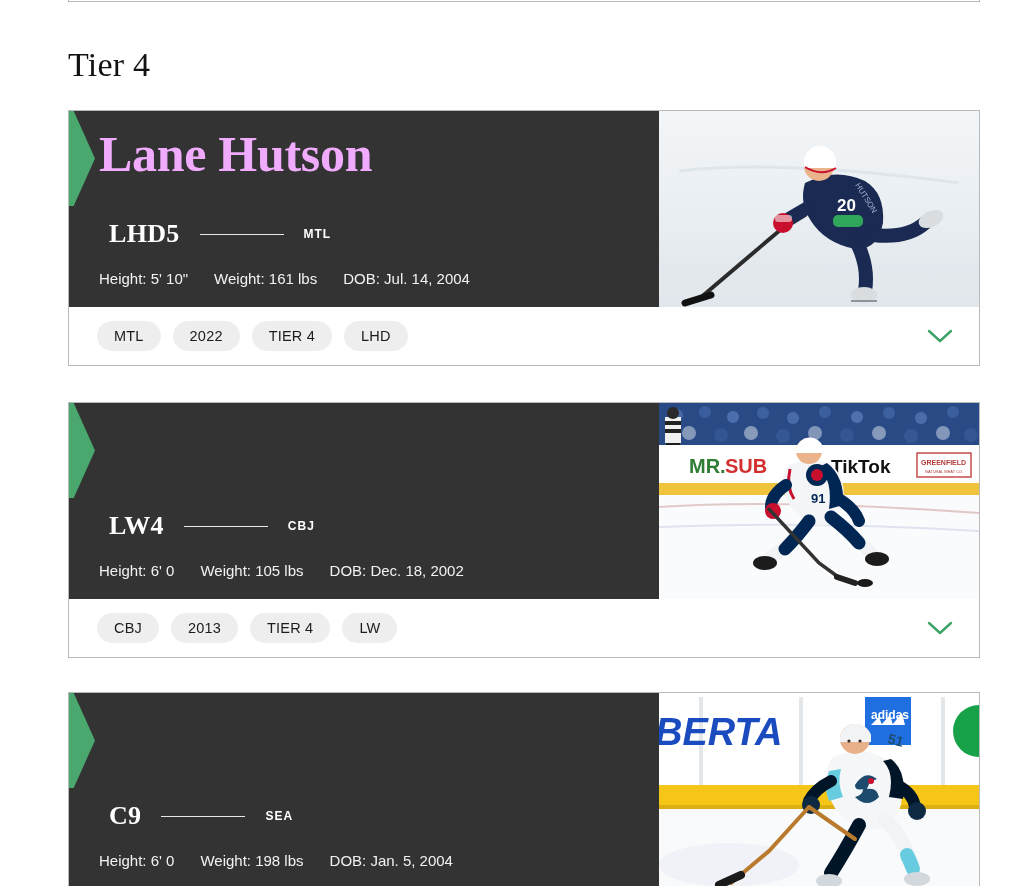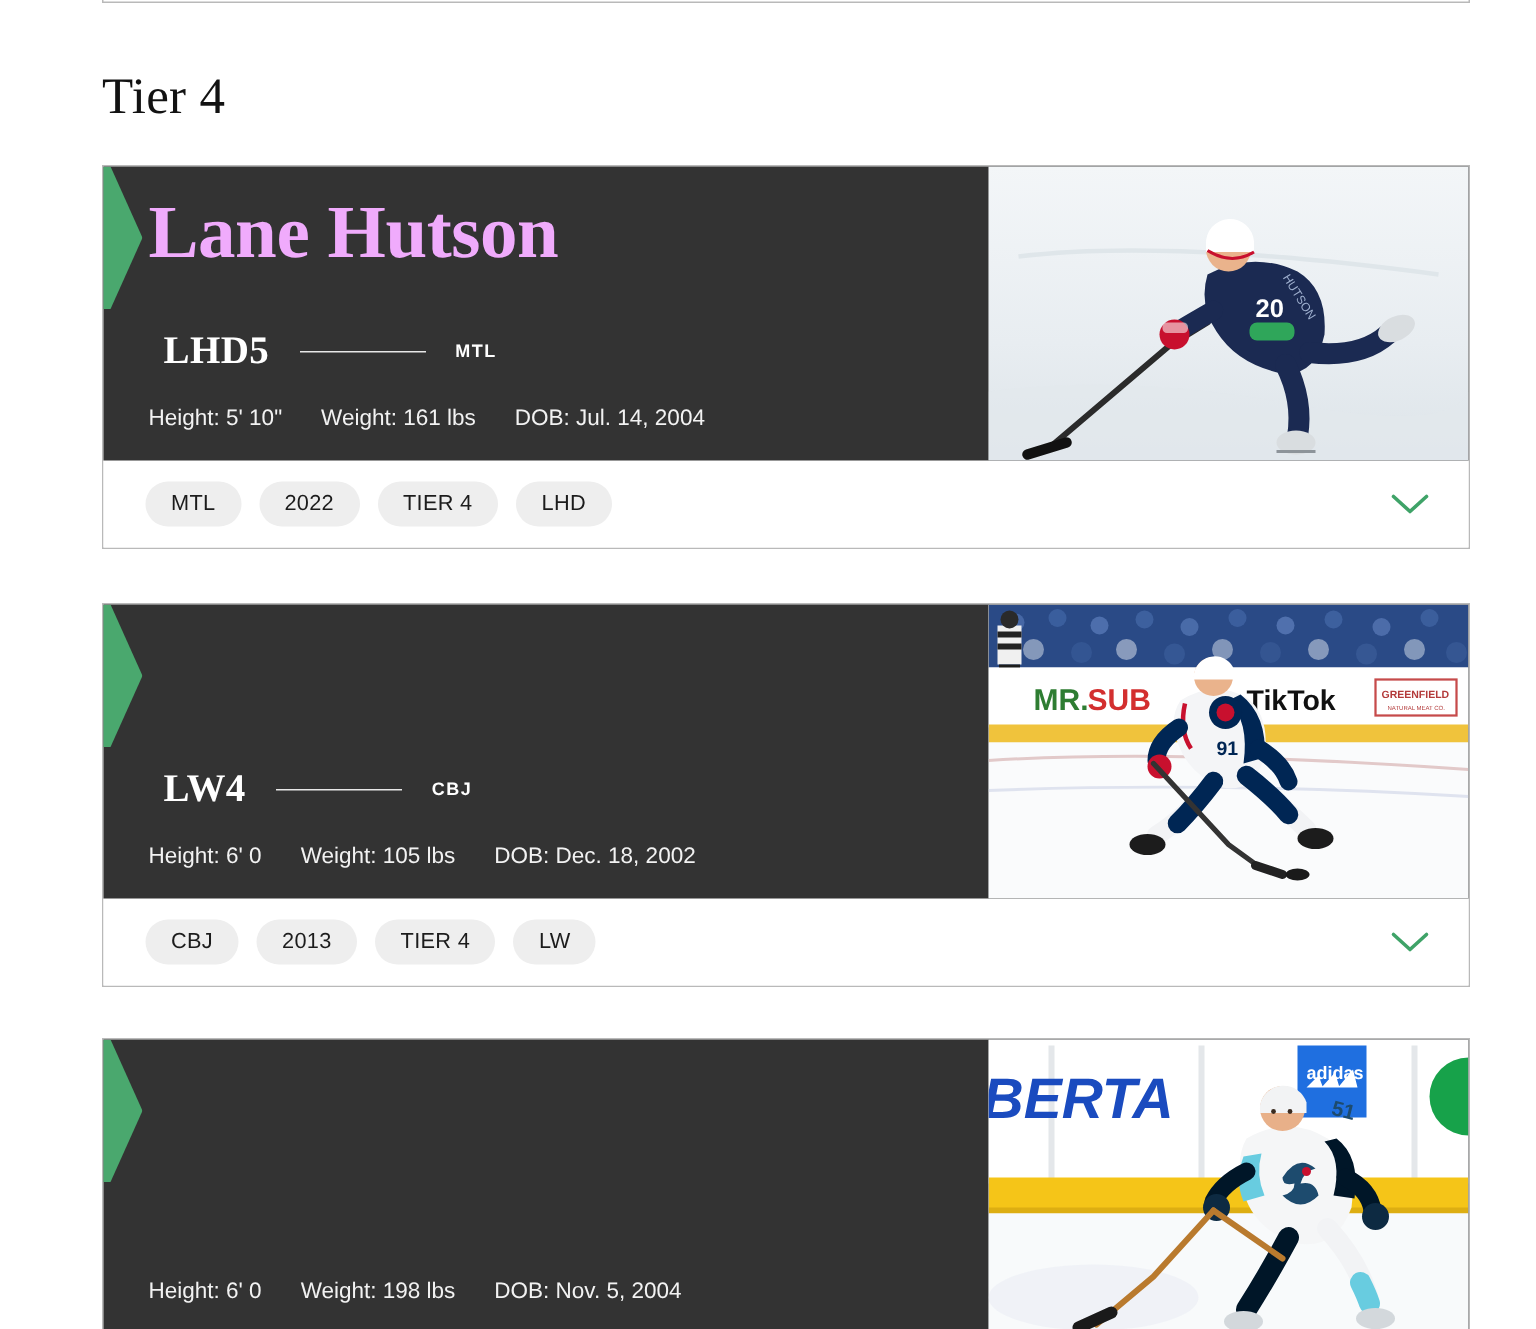--- a/index.html
+++ b/index.html
@@ -360,25 +360,30 @@
 
 <div class="card" style="top:692px;">
   <div class="card-body">
 
     <div class="rank-flag">
       
     </div>
 
     <div class="card-info">
 
+      <div class="pos-row">
+        <span class="pos-code">C9</span>
+        <span class="pos-rule"></span>
+        <span class="pos-team">SEA</span>
+      </div>
 
       <div class="vitals">
         <span>Height: 6' 0</span>
         <span>Weight: 198 lbs</span>
-        <span>DOB: Nov. 5, 2004</span>
+        <span>DOB: Jan. 5, 2004</span>
       </div>
     </div>
 
     <div class="card-photo">
       <svg viewBox="0 0 320 196" preserveAspectRatio="xMidYMid slice" aria-hidden="true">
         <rect width="320" height="196" fill="#fbfcfd"></rect>
 
         <rect x="0" y="0" width="320" height="96" fill="#ffffff"></rect>
         <rect x="40" y="4" width="4" height="92" fill="#e4e7ea"></rect>
         <rect x="140" y="4" width="4" height="92" fill="#e4e7ea"></rect>

